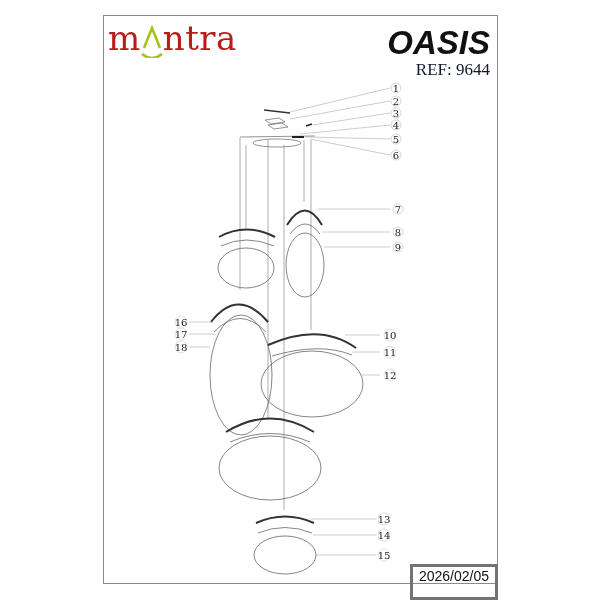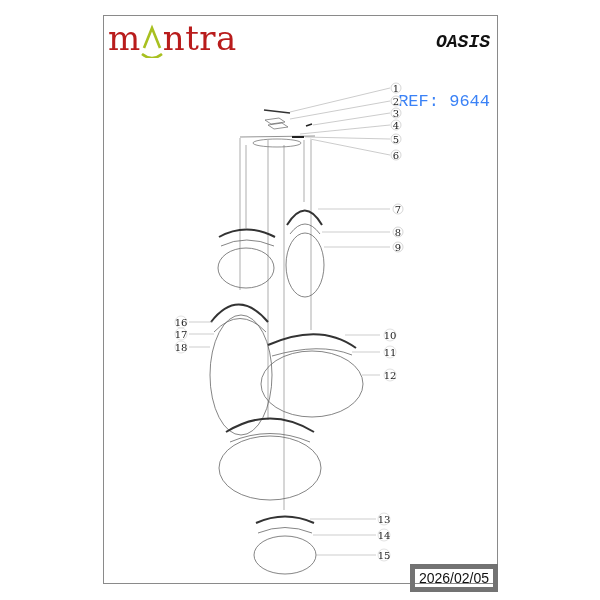--- a/index.html
+++ b/index.html
@@ -1,22 +1,22 @@
 <!DOCTYPE html>
 <html><head>
 <meta charset="utf-8">
 <style>
   html, body { margin:0; padding:0; background:#ffffff; }
   body { width:600px; height:600px; position:relative; overflow:hidden; }
   .frame { position:absolute; left:103px; top:15px; width:395px; height:569px; border:1px solid #8a8a8a; box-sizing:border-box; }
   .logo { position:absolute; left:108px; top:18px; font-family:"DejaVu Serif", "Liberation Serif", serif; font-size:34px; color:#b91c1c; letter-spacing:0.5px; line-height:40px; }
   .logo .accent { color:#a8c020; display:inline-block; position:relative; width:22px; }
-  .title { position:absolute; right:110px; top:24px; font-family:Liberation Mono, monospace; font-weight:bold; font-style:italic; font-size:18px; color:#111;margin-top:8px; }
-  .ref { position:absolute; right:110px; top:60px; font-family:Liberation Mono, monospace; font-size:17px; color:#3b82f6;margin-top:32px; }
-  .date-box { position:absolute; left:410px; top:564px; width:88px; height:28px; border:5px solid #737373; box-sizing:border-box; font-family:"Liberation Sans", sans-serif; font-size:14px; color:#111; text-align:center; line-height:19px; }
+  .title { position:absolute; right:110px; top:24px; font-family:Liberation Sans, sans-serif; font-weight:bold; font-style:italic; font-size:33px; color:#111; }
+  .ref { position:absolute; right:110px; top:60px; font-family:Liberation Serif, serif; font-size:17px; color:#0f172a; }
+  .date-box { position:absolute; left:410px; top:564px; width:88px; height:36px; border:3px solid #737373; box-sizing:border-box; font-family:"Liberation Sans", sans-serif; font-size:14px; color:#111; text-align:center; line-height:19px; }
   svg.diagram { position:absolute; left:0; top:0; }
   .callout-text { font-family:"DejaVu Serif", serif; font-size:10px; fill:#222; }
 </style>
 </head>
 <body>
 
 <div class="frame"></div>
 
 <div class="logo"><span>m</span><span class="accent"><svg width="22" height="40" viewBox="0 0 22 40" style="position:absolute;left:0;top:0">
         <path d="M3,30 L11,10 L19,30" fill="none" stroke="#a8c020" stroke-width="2.6"></path>

